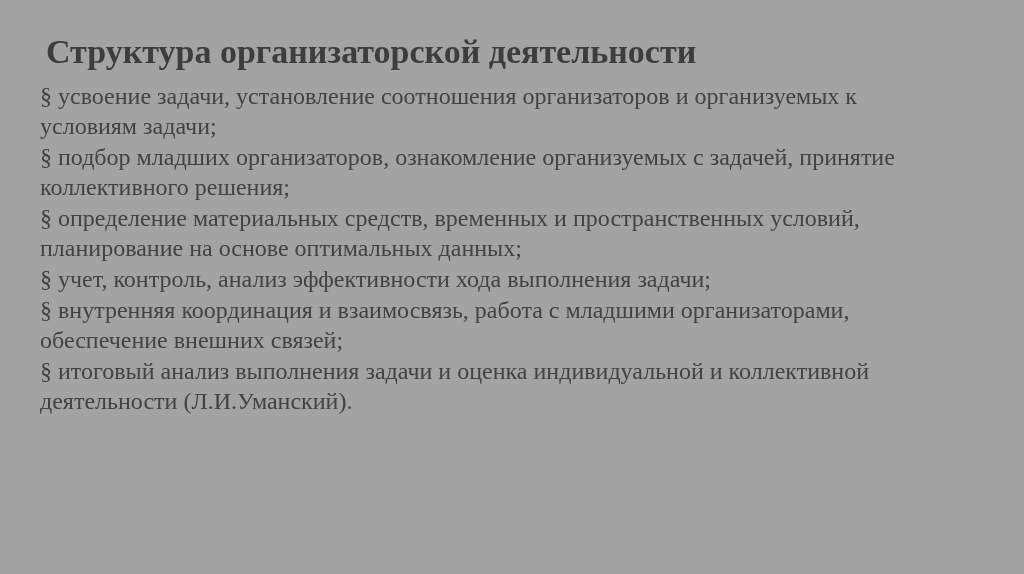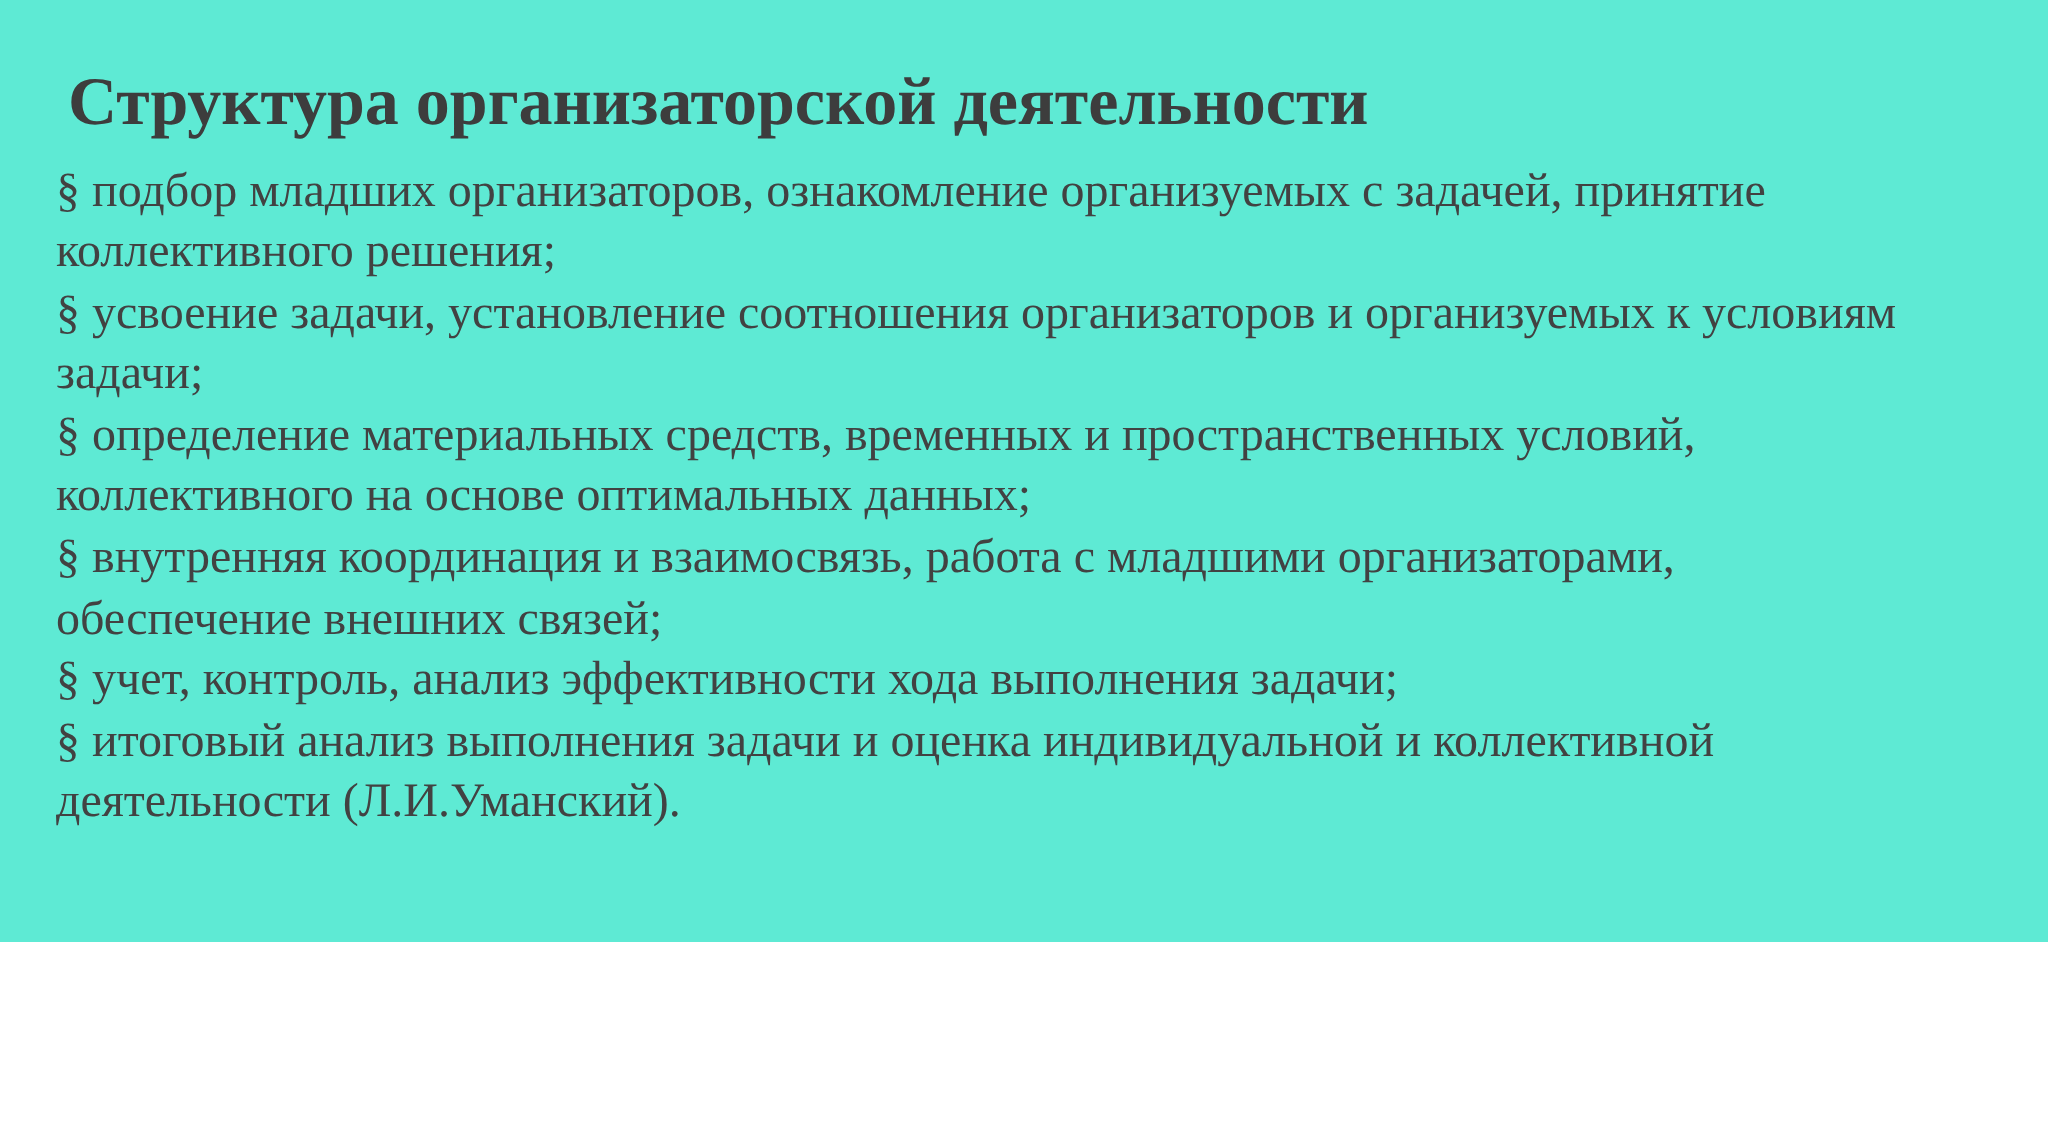--- a/index.html
+++ b/index.html
@@ -8,24 +8,24 @@
   }
   body {
     width: 1024px;
     height: 574px;
     overflow: hidden;
     background: #ffffff;
   }
   .slide {
     position: relative;
     width: 1024px;
-    height: 471px;
+    height: 574px;
     box-sizing: border-box;
-    background: #5eead4;
-    padding: 31px 70px 0 28px;
+    background: #a3a3a3;
+    padding: 31px 70px 0 40px;
     font-family: "Liberation Serif", serif;
     color: #404040;
   }
   .slide-title {
     margin: 0 0 7px 6px;
     font-size: 34px;
     font-weight: bold;
     line-height: 1.25;
     color: #3d3d3d;
     white-space: nowrap;
@@ -43,20 +43,20 @@
   .section-marker {
     display: inline;
   }
 </style>
 </head>
 <body>
 
 <div class="slide">
   <h1 class="slide-title">Структура организаторской деятельности</h1>
   <div class="bullet-list">
+    <p class="bullet-item"><span class="section-marker">§</span> <span>усвоение задачи, установление соотношения организаторов и организуемых к условиям задачи;</span></p>
     <p class="bullet-item"><span class="section-marker">§</span> <span>подбор младших организаторов, ознакомление организуемых с задачей, принятие коллективного решения;</span></p>
-    <p class="bullet-item"><span class="section-marker">§</span> <span>усвоение задачи, установление соотношения организаторов и организуемых к условиям задачи;</span></p>
-    <p class="bullet-item"><span class="section-marker">§</span> <span>определение материальных средств, временных и пространственных условий, коллективного на основе оптимальных данных;</span></p>
+    <p class="bullet-item"><span class="section-marker">§</span> <span>определение материальных средств, временных и пространственных условий, планирование на основе оптимальных данных;</span></p>
+    <p class="bullet-item"><span class="section-marker">§</span> <span>учет, контроль, анализ эффективности хода выполнения задачи;</span></p>
     <p class="bullet-item"><span class="section-marker">§</span> <span>внутренняя координация и взаимосвязь, работа с младшими организаторами, обеспечение внешних связей;</span></p>
-    <p class="bullet-item"><span class="section-marker">§</span> <span>учет, контроль, анализ эффективности хода выполнения задачи;</span></p>
     <p class="bullet-item"><span class="section-marker">§</span> <span>итоговый анализ выполнения задачи и оценка индивидуальной и коллективной деятельности (Л.И.Уманский).</span></p>
   </div>
 </div>
 
 </body></html>

